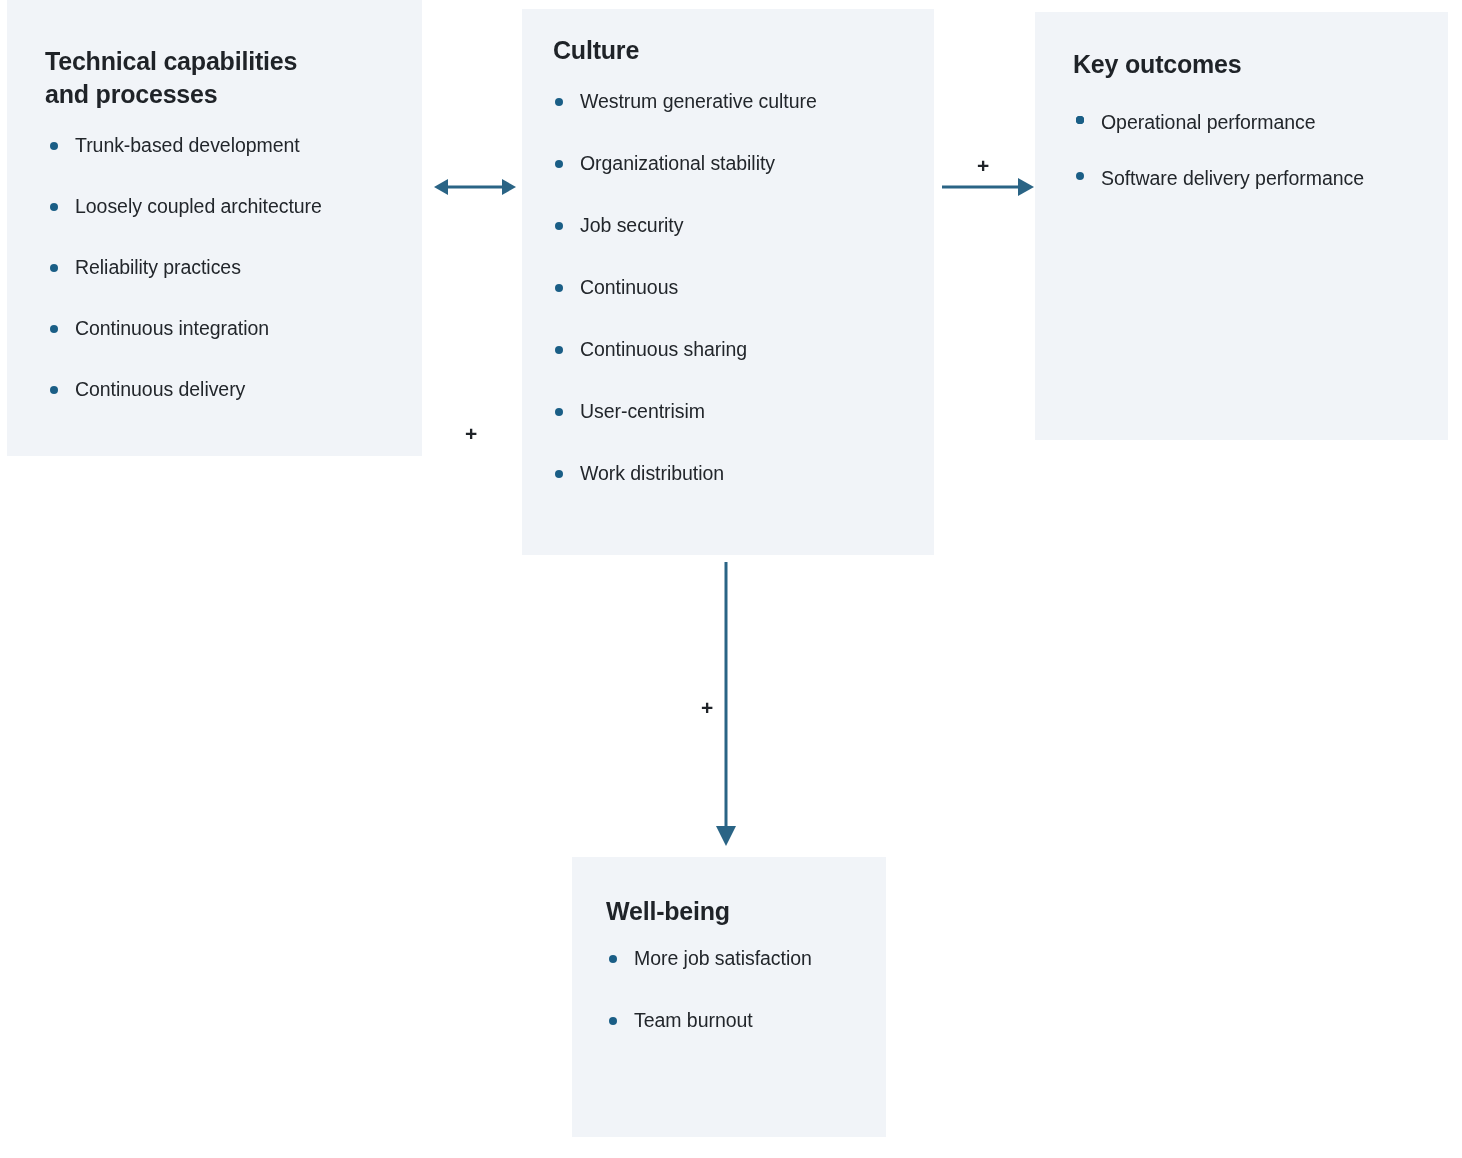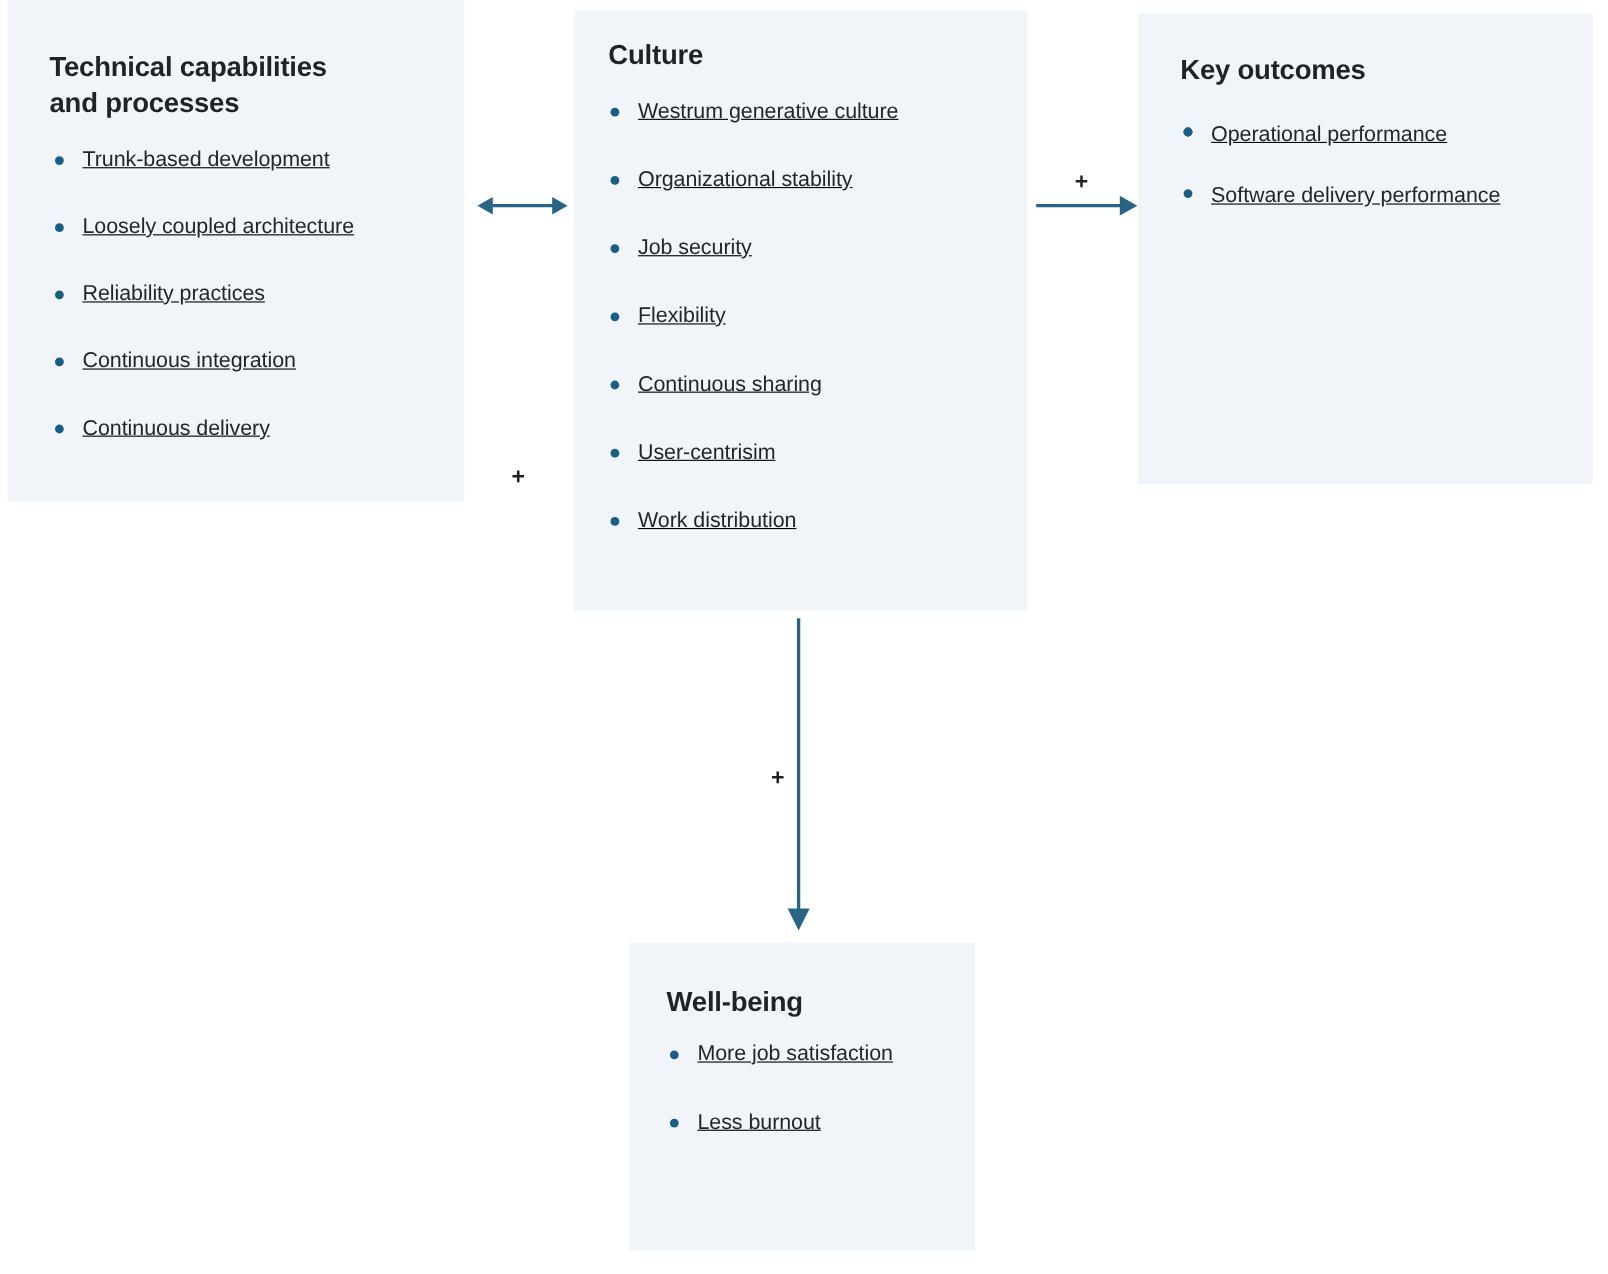--- a/index.html
+++ b/index.html
@@ -23,21 +23,20 @@
   }
   .box-title {
     font-size: 25px;
     font-weight: bold;
     color: #1f2328;
     line-height: 1.32;
     letter-spacing: -0.2px;
   }
   .bullets {
     list-style: none;
-    text-decoration: underline;
   }
   .bullets li {
     position: relative;
     font-size: 19.5px;
     color: #22262b;
     line-height: 1.28;
     letter-spacing: -0.05px;
   }
   .bullets li .bullet-dot {
     position: absolute;
@@ -145,21 +144,21 @@
       <li>
           <span class="bullet-dot"></span>
           <span class="bullet-text">Organizational stability</span>
         </li>
       <li>
           <span class="bullet-dot"></span>
           <span class="bullet-text">Job security</span>
         </li>
       <li>
           <span class="bullet-dot"></span>
-          <span class="bullet-text">Flexibility</span>
+          <span class="bullet-text">Continuous</span>
         </li>
       <li>
           <span class="bullet-dot"></span>
           <span class="bullet-text">Continuous sharing</span>
         </li>
       <li>
           <span class="bullet-dot"></span>
           <span class="bullet-text">User-centrisim</span>
         </li>
       <li>
@@ -191,21 +190,21 @@
 
   <div class="box" id="box-wellbeing">
     <div class="box-title">Well-being</div>
     <ul class="bullets">
       <li>
           <span class="bullet-dot"></span>
           <span class="bullet-text">More job satisfaction</span>
         </li>
       <li>
           <span class="bullet-dot"></span>
-          <span class="bullet-text">Less burnout</span>
+          <span class="bullet-text">Team burnout</span>
         </li>
     </ul>
   </div>
 
   <svg class="connector" id="arrow-tech-culture" width="94" height="38">
     <line x1="14" y1="19" x2="80" y2="19" stroke="#2a6485" stroke-width="3"></line>
     <polygon points="6,19 20,11 20,27" fill="#2a6485"></polygon>
     <polygon points="88,19 74,11 74,27" fill="#2a6485"></polygon>
   </svg>
 

